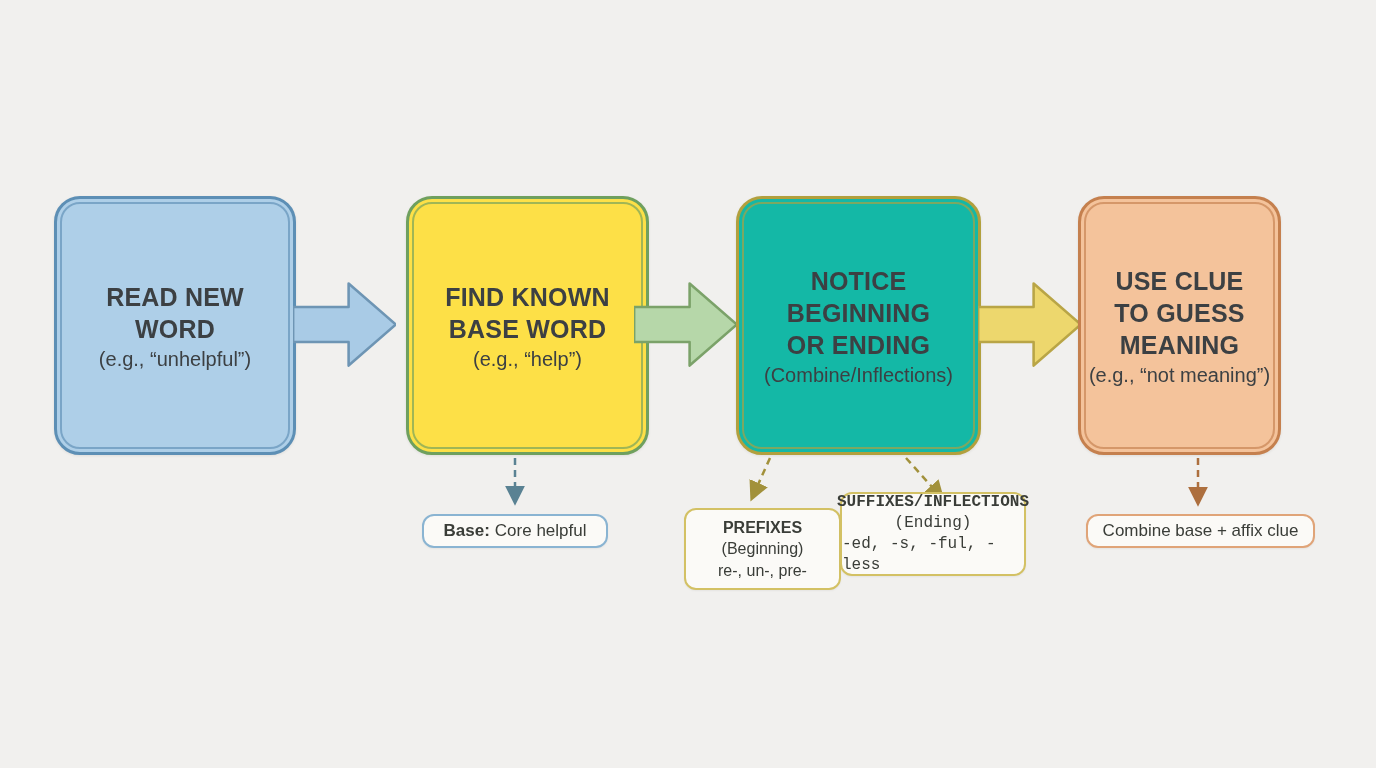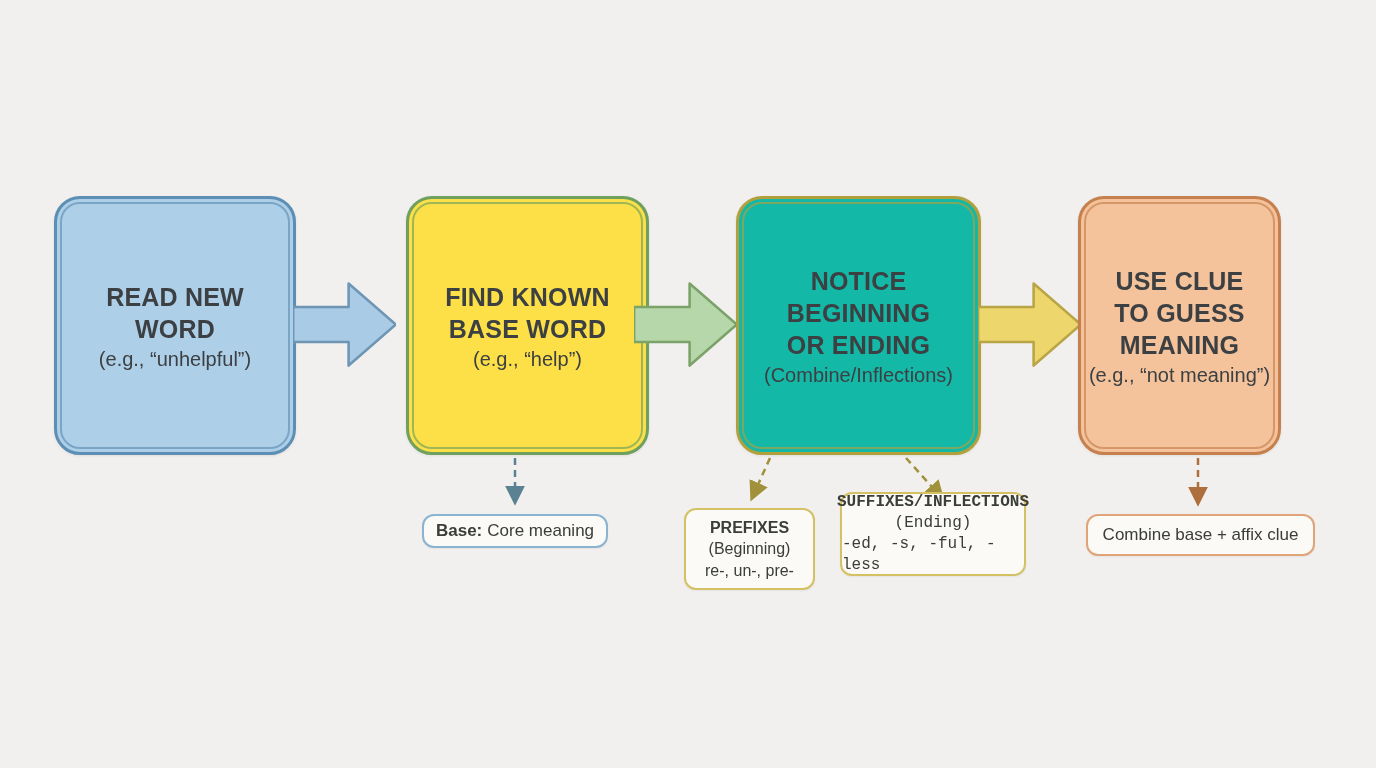--- a/index.html
+++ b/index.html
@@ -89,29 +89,29 @@
     color: #3a3d38;
     box-shadow: 0 1px 2px rgba(0,0,0,0.05);
   }
   .note .bold { font-weight: 700; }
   .note-base {
     left: 422px; top: 514px; width: 186px; height: 34px;
     border-color: #8ab4d2; font-size: 17px;
     flex-direction: row; gap: 5px;
   }
   .note-prefixes {
-    left: 684px; top: 508px; width: 131px; height: 82px;
+    left: 684px; top: 508px; width: 157px; height: 82px;
     border-color: #d3c164; font-size: 16px; line-height: 1.32;
   }
   .note-suffixes {
     left: 840px; top: 492px; width: 186px; height: 84px;
     border-color: #d3c164; font-size: 16px; line-height: 1.32; font-family: Liberation Mono, monospace;
   }
   .note-combine {
-    left: 1086px; top: 514px; width: 229px; height: 42px;
+    left: 1086px; top: 514px; width: 229px; height: 34px;
     border-color: #e0a478; font-size: 17px;
   }
 </style>
 </head>
 <body>
 
 <div class="canvas">
 
   <div class="step step1">
     <div class="inner-line"></div>
@@ -168,21 +168,21 @@
       </marker>
     </defs>
     <line x1="515" y1="458" x2="515" y2="502" stroke="#5a8293" stroke-width="2.5" stroke-dasharray="7 5" marker-end="url(#ah-steel)"></line>
     <line x1="770" y1="458" x2="752" y2="498" stroke="#a2913b" stroke-width="2.5" stroke-dasharray="7 5" marker-end="url(#ah-khaki)"></line>
     <line x1="906" y1="458" x2="942" y2="498" stroke="#a2913b" stroke-width="2.5" stroke-dasharray="7 5" marker-end="url(#ah-khaki)"></line>
     <line x1="1198" y1="458" x2="1198" y2="503" stroke="#ad6f3e" stroke-width="2.5" stroke-dasharray="7 5" marker-end="url(#ah-rust)"></line>
   </svg>
 
   <div class="note note-base">
     <span class="bold">Base:</span>
-    <span>Core meaning</span>
+    <span>Core helpful</span>
   </div>
 
   <div class="note note-prefixes">
     <span class="bold">PREFIXES</span>
     <span>(Beginning)</span>
     <span>re-, un-, pre-</span>
   </div>
 
   <div class="note note-suffixes">
     <span class="bold">SUFFIXES/INFLECTIONS</span>

